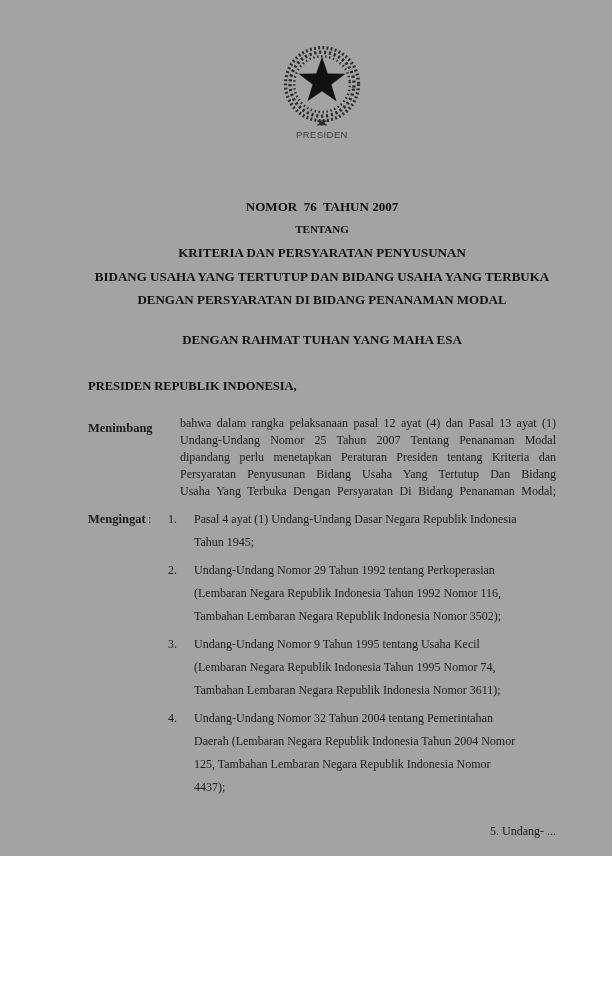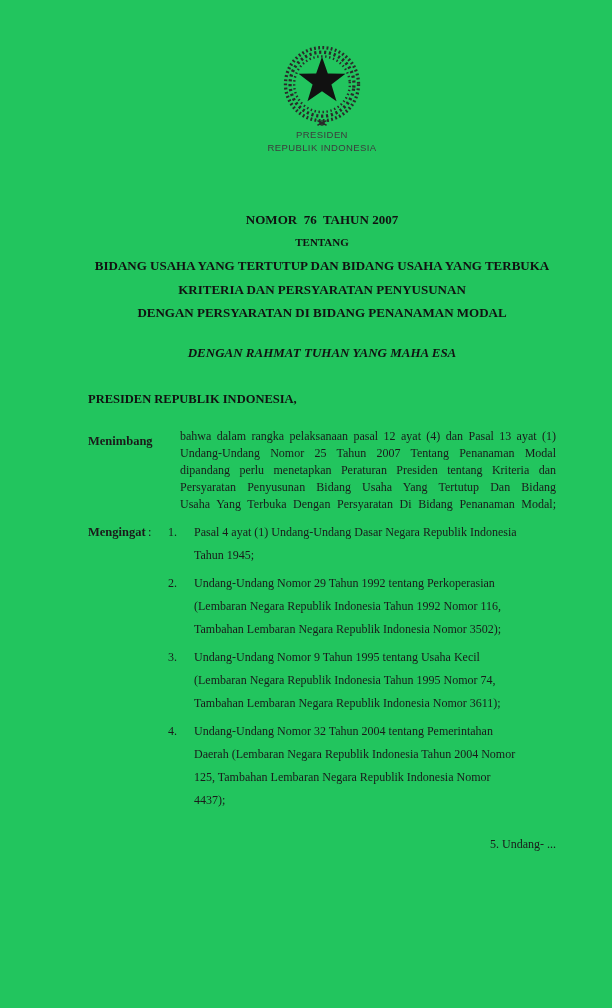--- a/index.html
+++ b/index.html
@@ -1,20 +1,20 @@
 <!DOCTYPE html>
 <html><head>
 <meta charset="utf-8">
 <style>
   html, body { margin: 0; padding: 0; background: #ffffff; }
   .page {
     position: relative;
     width: 612px;
-    height: 1008px;
-    background: #22c55e;
+    height: 856px;
+    background: #a3a3a3;
     box-sizing: border-box;
     padding: 44px 56px 0 88px;
     font-family: "Liberation Serif", "DejaVu Serif", serif;
     color: #1a1a1a;
     overflow: hidden;
   }
 
   
   .letterhead { text-align: center; }
   .emblem { display: block; margin: 0 auto; }
@@ -37,21 +37,20 @@
   }
   .title-line.small { font-size: 11px; }
 
   .invocation {
     margin-top: 21px;
     text-align: center;
     font-weight: bold;
     font-size: 13px;
     line-height: 16px;
     color: #111;
-    font-style: italic;
   }
   .authority {
     margin-top: 30px;
     font-weight: bold;
     font-size: 12.5px;
     line-height: 16px;
     color: #111;
   }
 
   
@@ -113,28 +112,27 @@
       <g fill="none" stroke="#2a2a2a">
         <circle cx="50" cy="44" r="40" stroke-width="3.6" stroke-dasharray="2 2.6"></circle>
         <circle cx="50" cy="44" r="35" stroke-width="3.6" stroke-dasharray="2.4 3" transform="rotate(8 50 44)"></circle>
         <circle cx="50" cy="44" r="30.5" stroke-width="2.6" stroke-dasharray="1.6 2.8" transform="rotate(-5 50 44)"></circle>
         <path d="M45 84 L55 89 M55 84 L45 89" stroke-width="1.6"></path>
         <circle cx="50" cy="86.5" r="2.2" stroke-width="1.4"></circle>
       </g>
       <polygon points="50,14 56.4,32.3 75.7,32.7 60.3,44.3 65.9,62.8 50,51.8 34.1,62.8 39.7,44.3 24.3,32.7 43.6,32.3" fill="#111111"></polygon>
     </svg>
     <div class="lh-text">PRESIDEN</div>
-    <div class="lh-text">REPUBLIK INDONESIA</div>
   </div>
 
   <div class="title-block">
     <div class="title-line">NOMOR  76  TAHUN 2007</div>
     <div class="title-line small">TENTANG</div>
+    <div class="title-line">KRITERIA DAN PERSYARATAN PENYUSUNAN</div>
     <div class="title-line">BIDANG USAHA YANG TERTUTUP DAN BIDANG USAHA YANG TERBUKA</div>
-    <div class="title-line">KRITERIA DAN PERSYARATAN PENYUSUNAN</div>
     <div class="title-line">DENGAN PERSYARATAN DI BIDANG PENANAMAN MODAL</div>
   </div>
 
   <div class="invocation">DENGAN RAHMAT TUHAN YANG MAHA ESA</div>
 
   <div class="authority">PRESIDEN REPUBLIK INDONESIA,</div>
 
   <div class="clause menimbang">
     <div class="clabel">Menimbang</div>
     <div class="ccolon">:</div>

